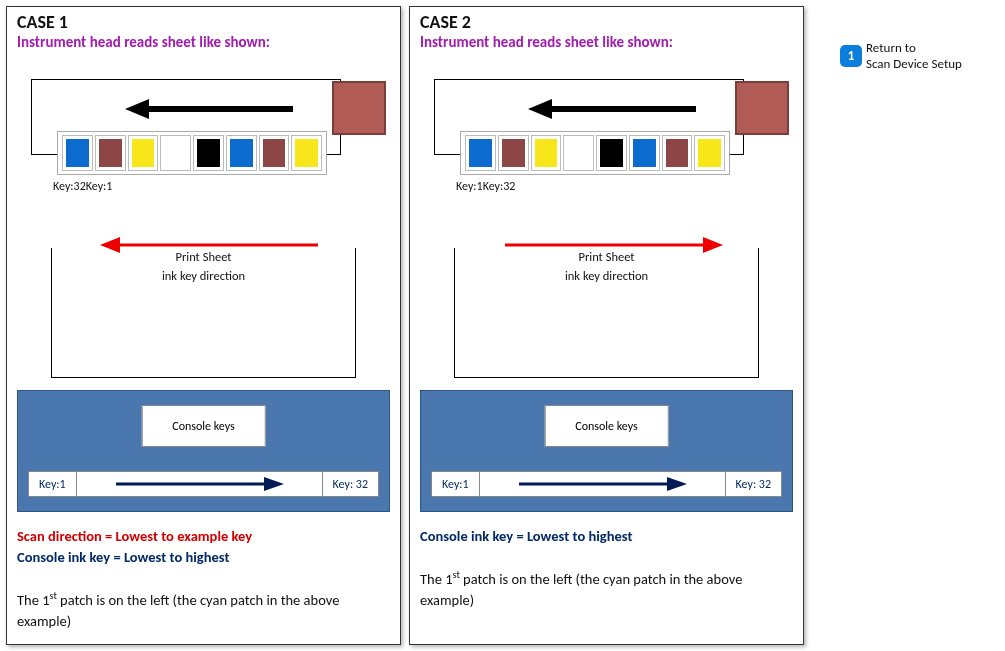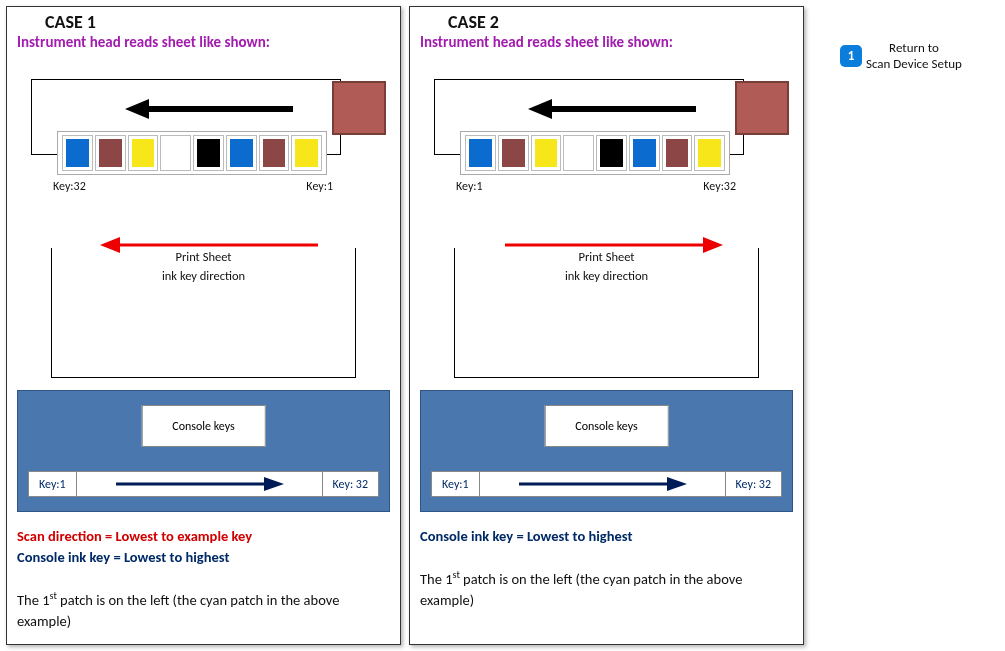--- a/index.html
+++ b/index.html
@@ -20,21 +20,20 @@
     border: 1px solid #333;
     box-shadow: 2px 2px 4px rgba(0,0,0,0.3);
     background: #fff;
     padding: 4px 10px 12px 10px;
     position: relative;
   }
   .case-title {
     font-weight: bold;
     font-size: 18px;
     color: #111;
-    margin-left: 28px;
   }
   .case-sub {
     font-weight: bold;
     font-size: 15px;
     color: #a21caf;
     margin-bottom: 24px;
   }
   
   .upper-diagram {
     position: relative;
@@ -88,21 +87,21 @@
   .sw.brown { background: #8b4645; }
   .sw.yellow { background: #f7e61a; }
   .sw.black { background: #000; }
   .sw.blank { background: #fff; }
   .key-labels {
     position: absolute;
     top: 104px;
     left: 36px;
     width: 280px;
     display: flex;
-    justify-content: space-between;
+    justify-content: flex-start;
     font-size: 12px;
     color: #111;
   }
   .print-sheet-box {
     margin: 12px 34px;
     border: 1px solid #000;
     border-top: none;
     height: 130px;
     position: relative;
     text-align: center;
@@ -189,21 +188,21 @@
     color: #fff;
     font-weight: bold;
     display: flex;
     align-items: center;
     justify-content: center;
     font-size: 13px;
   }
   .return-text {
     font-size: 13px;
     color: #111;
-    text-align: center;
+    text-align: left;
     line-height: 1.2;
   }
 </style>
 </head>
 <body>
 
 <div class="container">
 
   <div class="case-panel">
     <div class="case-title">CASE 1</div>

